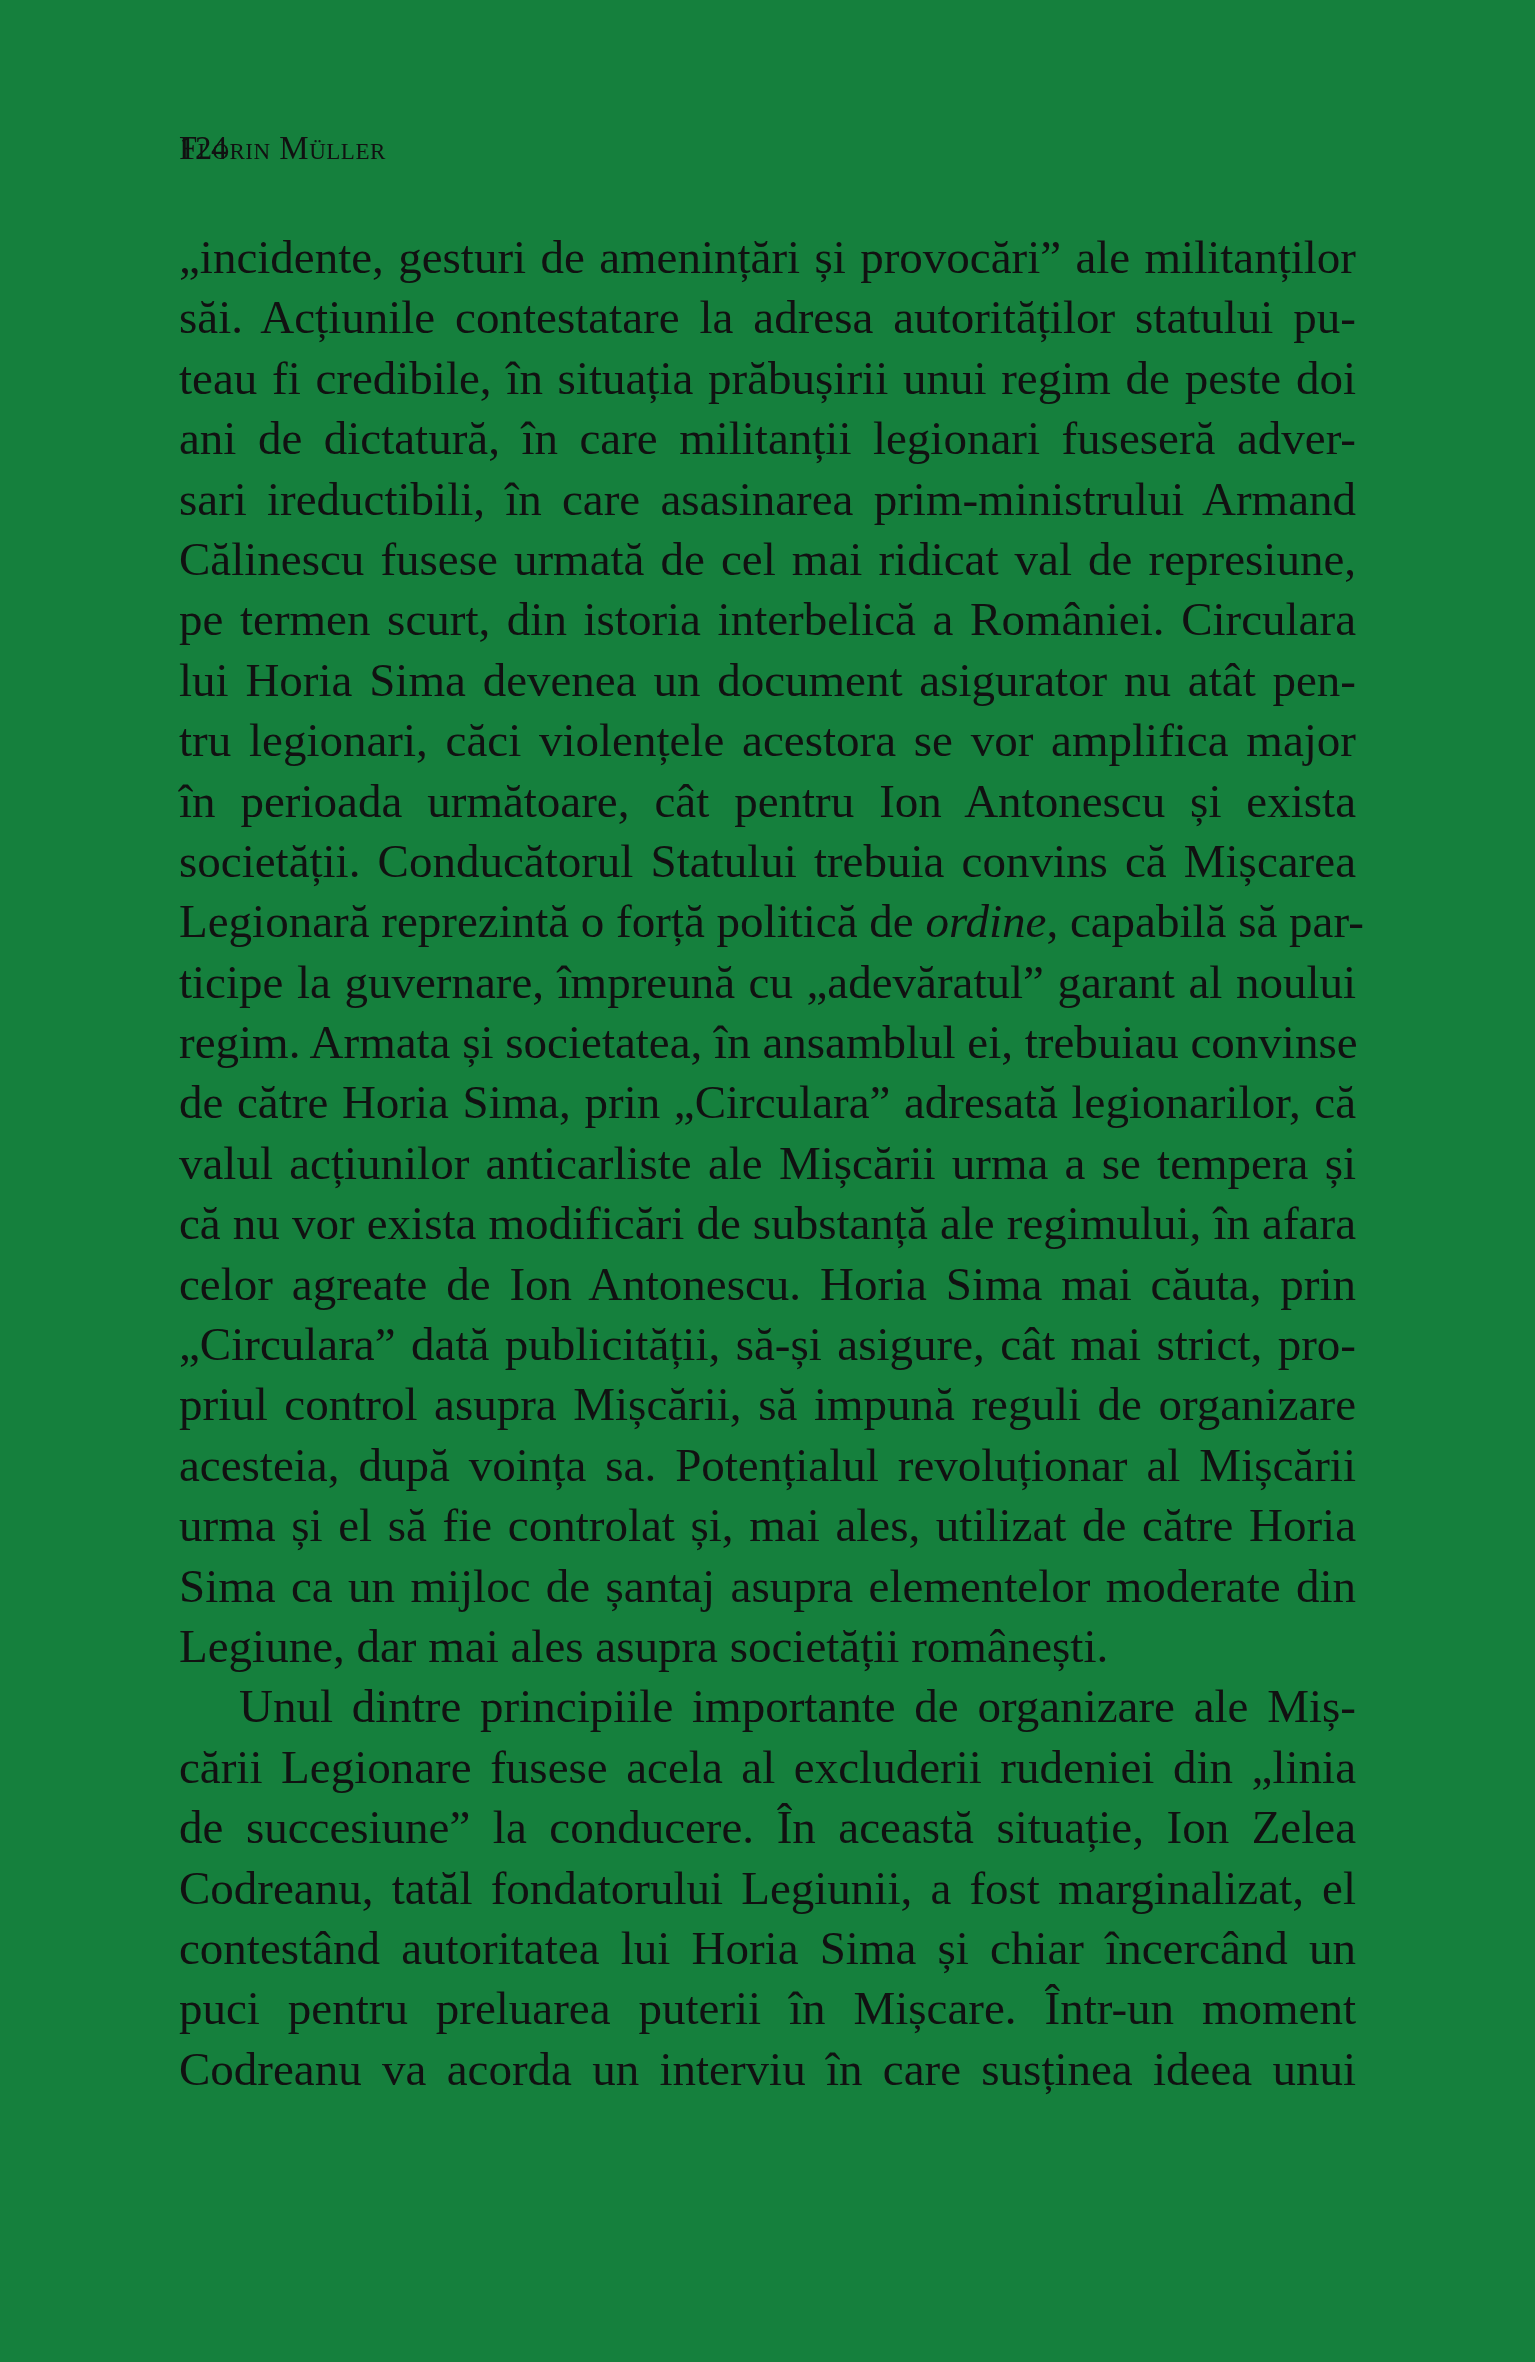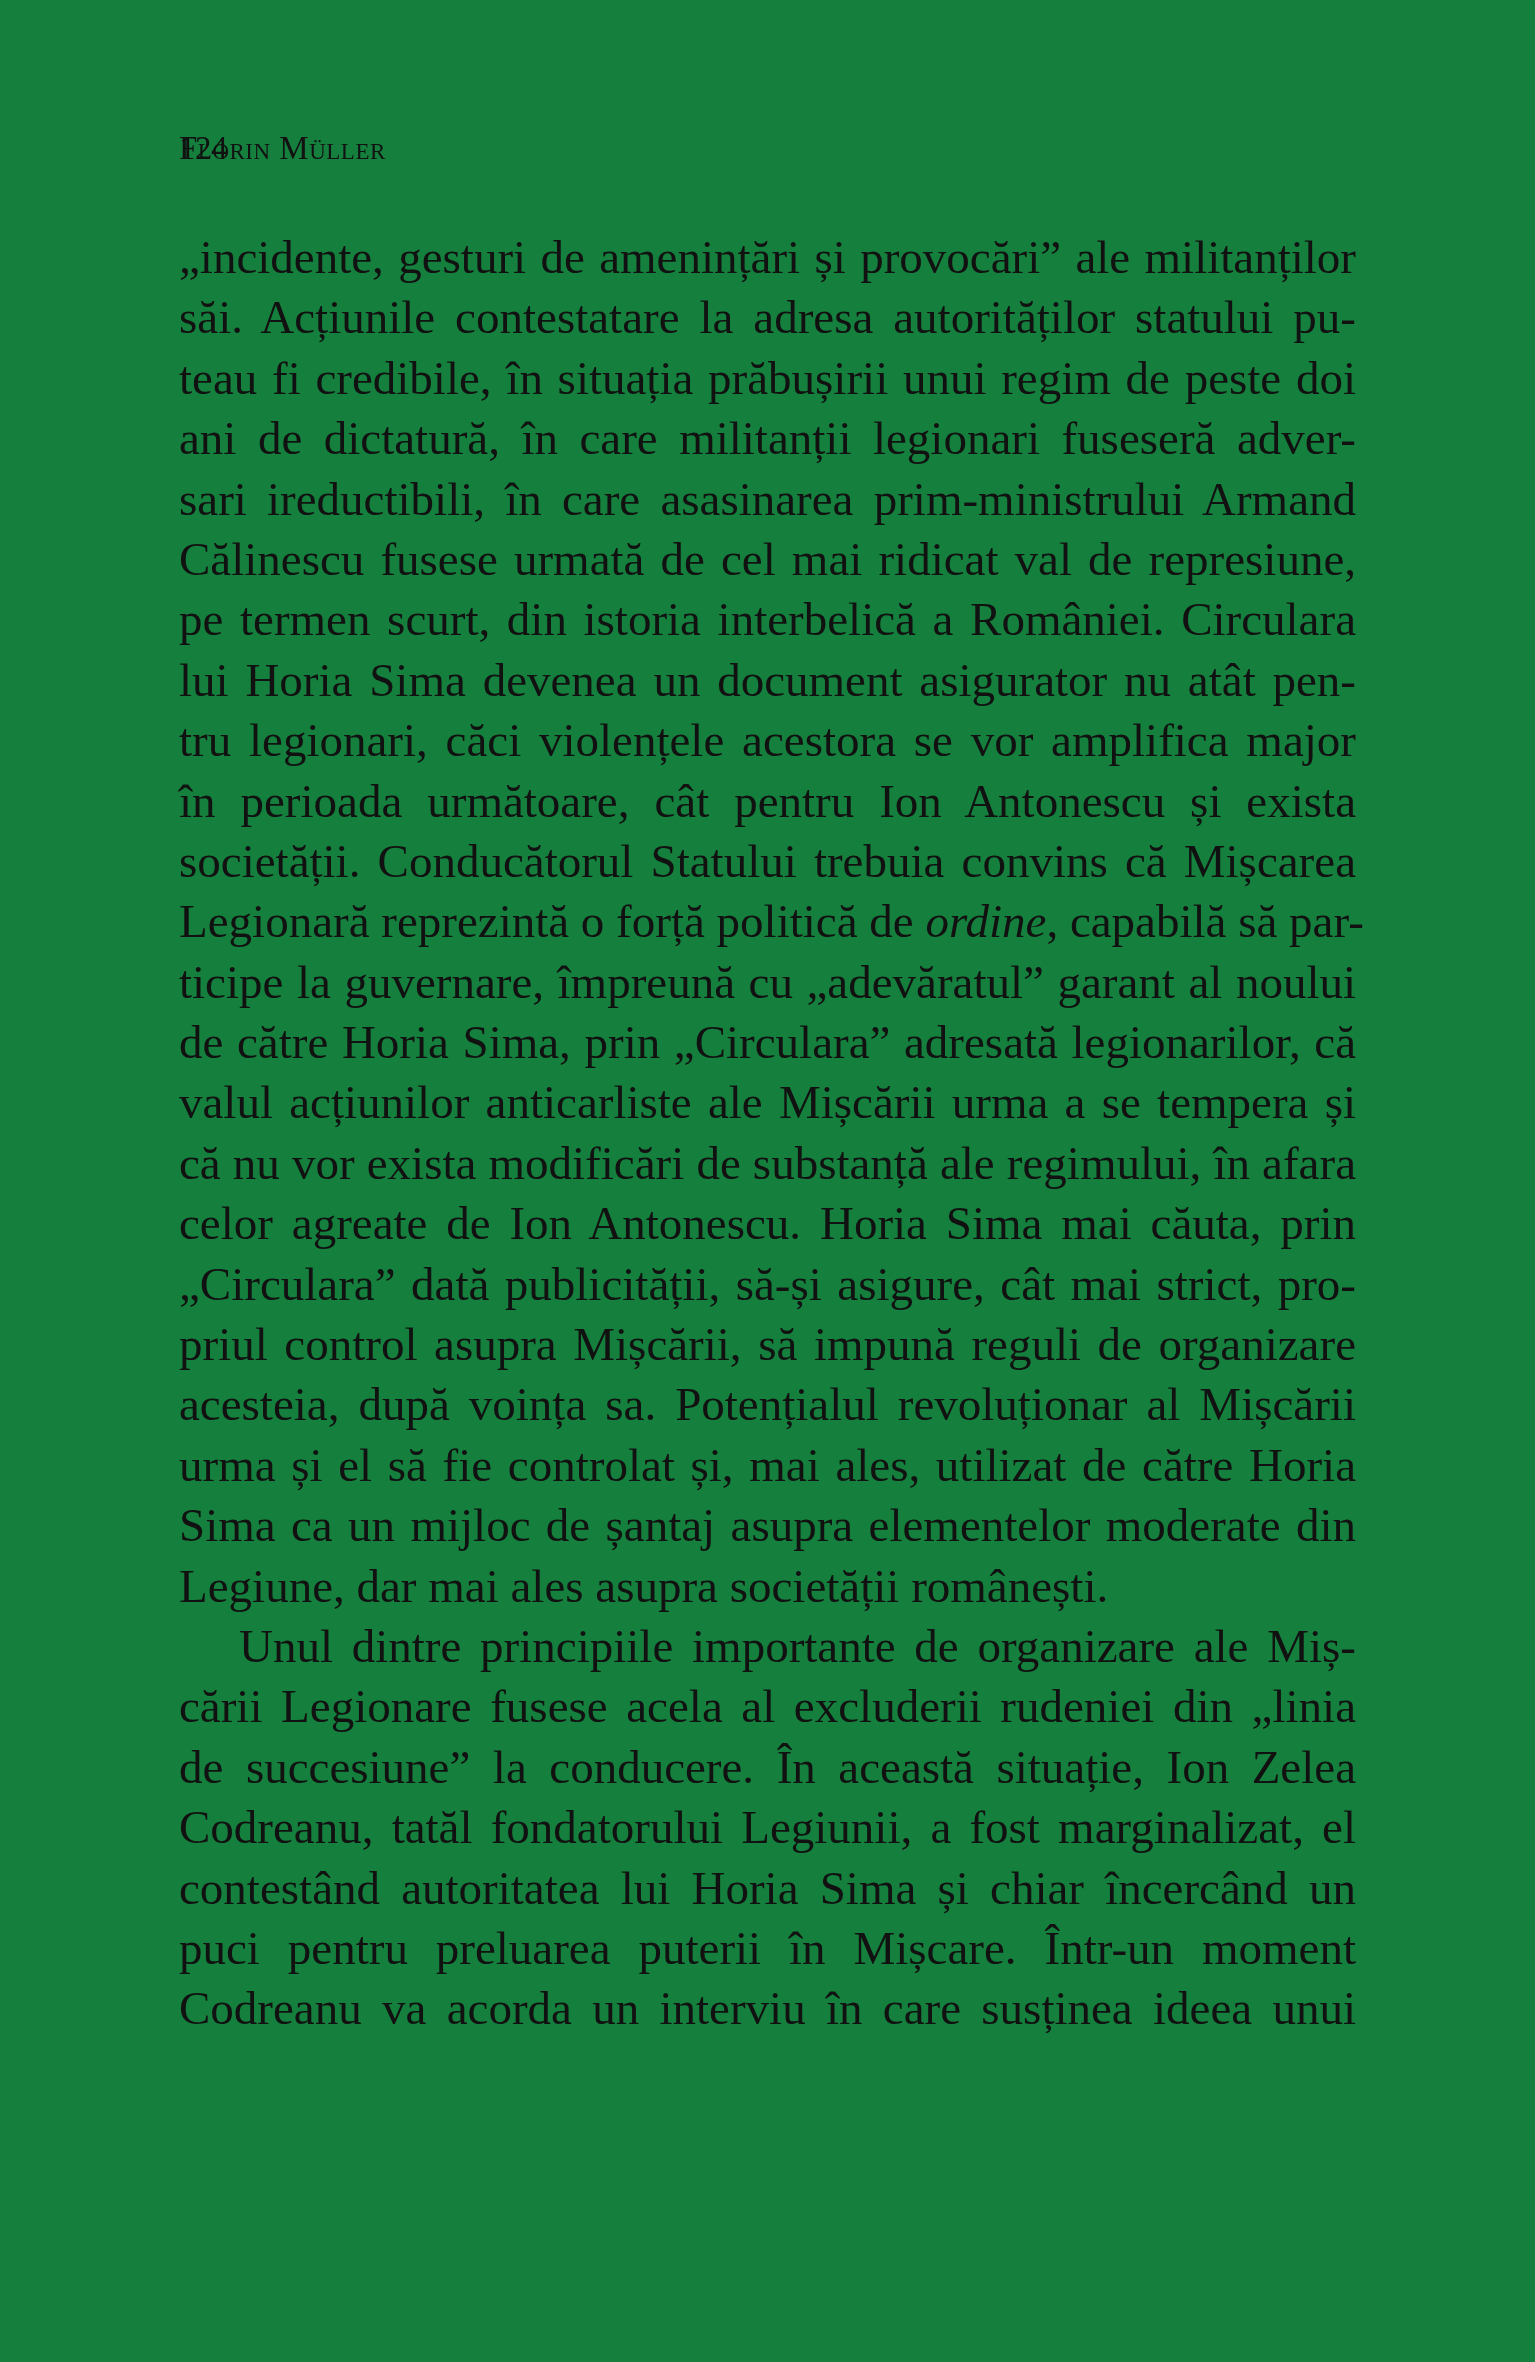--- a/index.html
+++ b/index.html
@@ -89,20 +89,21 @@
       <span class="line">ani de dictatură, în care militanții legionari fuseseră adver-</span>
       <span class="line">sari ireductibili, în care asasinarea prim-ministrului Armand</span>
       <span class="line">Călinescu fusese urmată de cel mai ridicat val de represiune,</span>
       <span class="line">pe termen scurt, din istoria interbelică a României. Circulara</span>
       <span class="line">lui Horia Sima devenea un document asigurator nu atât pen-</span>
       <span class="line">tru legionari, căci violențele acestora se vor amplifica major</span>
       <span class="line">în perioada următoare, cât pentru Ion Antonescu și exista</span>
       <span class="line">societății. Conducătorul Statului trebuia convins că Mișcarea</span>
       <span class="line"><span>Legionară reprezintă o forță politică de </span><span class="seg-italic">ordine</span><span>, capabilă să par-</span></span>
       <span class="line">ticipe la guvernare, împreună cu „adevăratul” garant al noului</span>
+      <span class="line">regim. Armata și societatea, în ansamblul ei, trebuiau convinse</span>
       <span class="line">de către Horia Sima, prin „Circulara” adresată legionarilor, că</span>
       <span class="line">valul acțiunilor anticarliste ale Mișcării urma a se tempera și</span>
       <span class="line">că nu vor exista modificări de substanță ale regimului, în afara</span>
       <span class="line">celor agreate de Ion Antonescu. Horia Sima mai căuta, prin</span>
       <span class="line">„Circulara” dată publicității, să-și asigure, cât mai strict, pro-</span>
       <span class="line">priul control asupra Mișcării, să impună reguli de organizare</span>
       <span class="line">acesteia, după voința sa. Potențialul revoluționar al Mișcării</span>
       <span class="line">urma și el să fie controlat și, mai ales, utilizat de către Horia</span>
       <span class="line">Sima ca un mijloc de șantaj asupra elementelor moderate din</span>
       <span class="line last">Legiune, dar mai ales asupra societății românești.</span>

